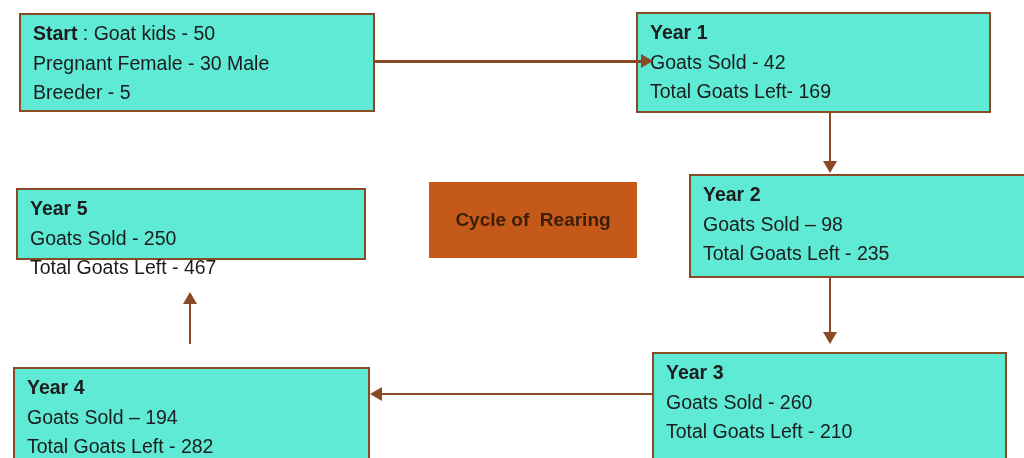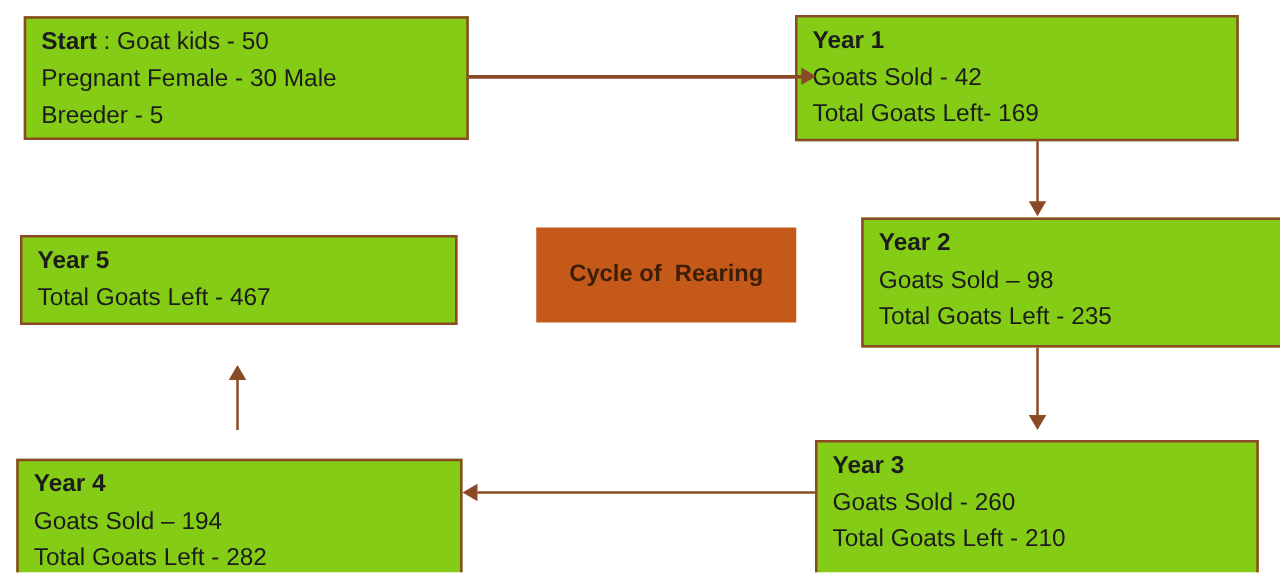--- a/index.html
+++ b/index.html
@@ -5,21 +5,21 @@
   html,body{margin:0;padding:0;background:#fff;}
   .stage{
     position:relative;width:1024px;height:458px;
     background:var(--background,#ffffff);
     font-family:"Liberation Sans",sans-serif;
     overflow:hidden;
   }
   .node{
     position:absolute;
     border:2.5px solid var(--border,#8a4a26);
-    background:#84cc16;
+    background:#5eead4;
     box-sizing:border-box;
   }
   .txt{padding:4px 8px 0 12px;}
   .ln{
     font-size:19.5px;line-height:29.5px;
     color:var(--text,#1c1c1c);
     white-space:pre-wrap;
   }
   .hd{font-weight:bold;}
   .center-box{
@@ -82,20 +82,21 @@
     <div class="txt">
       <div class="ln hd">Year 4</div>
       <div class="ln">Goats Sold – 194</div>
       <div class="ln">Total Goats Left - 282</div>
     </div>
   </div>
 
   <div class="node" style="left:16px;top:188px;width:350px;height:72px;">
     <div class="txt">
       <div class="ln hd">Year 5</div>
+      <div class="ln">Goats Sold - 250</div>
       <div class="ln">Total Goats Left - 467</div>
     </div>
   </div>
 
   <div class="center-box">
     <span class="center-label">Cycle of  Rearing</span>
   </div>
 
   <div class="hline" style="left:375px;top:60px;width:268px;"></div>
   <div class="head head-right" style="left:641px;top:54px;"></div>

